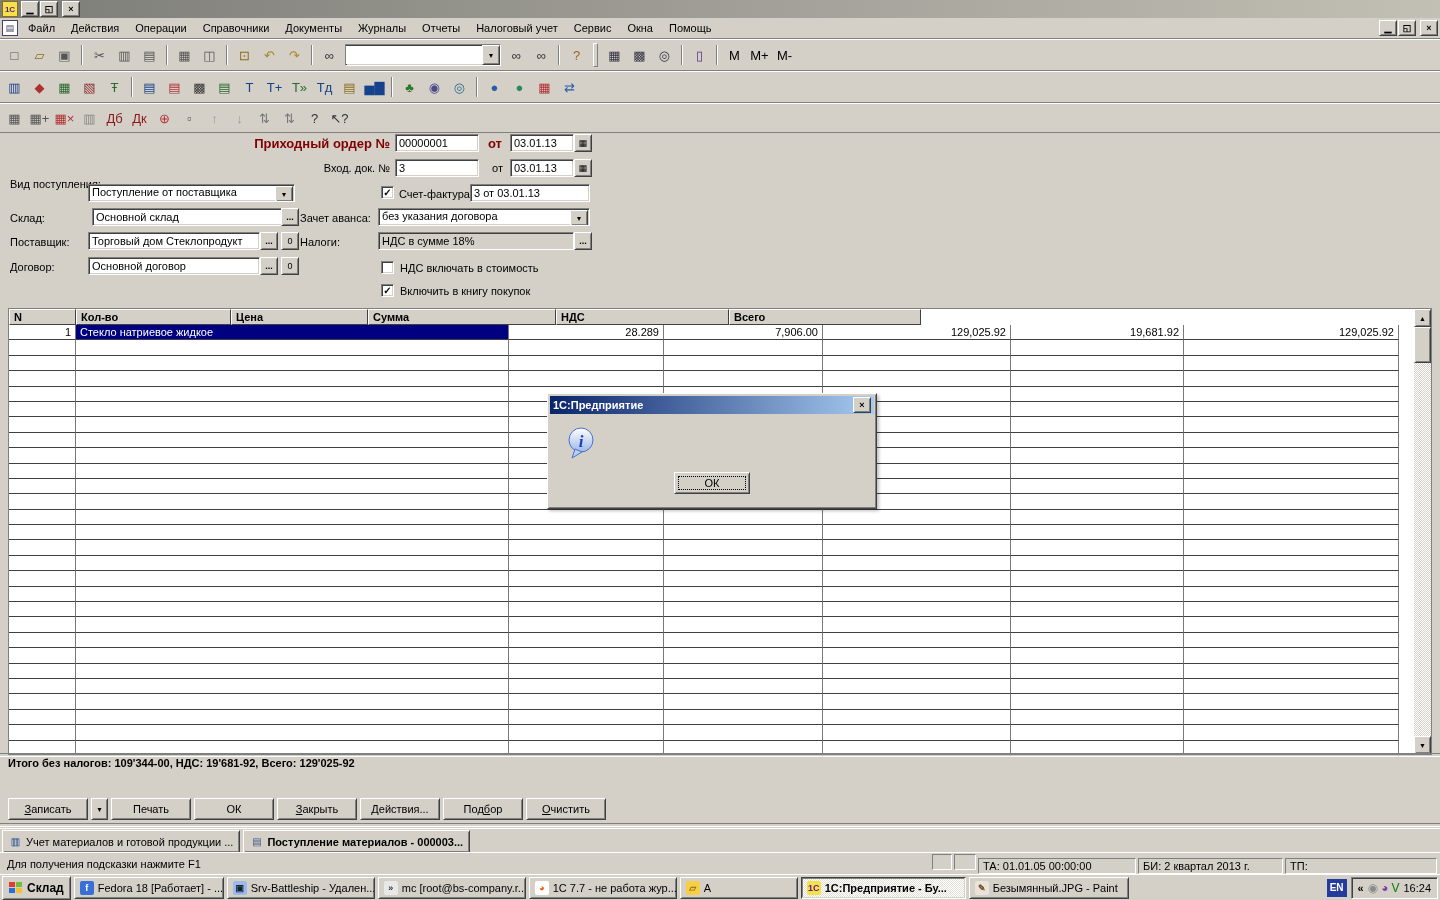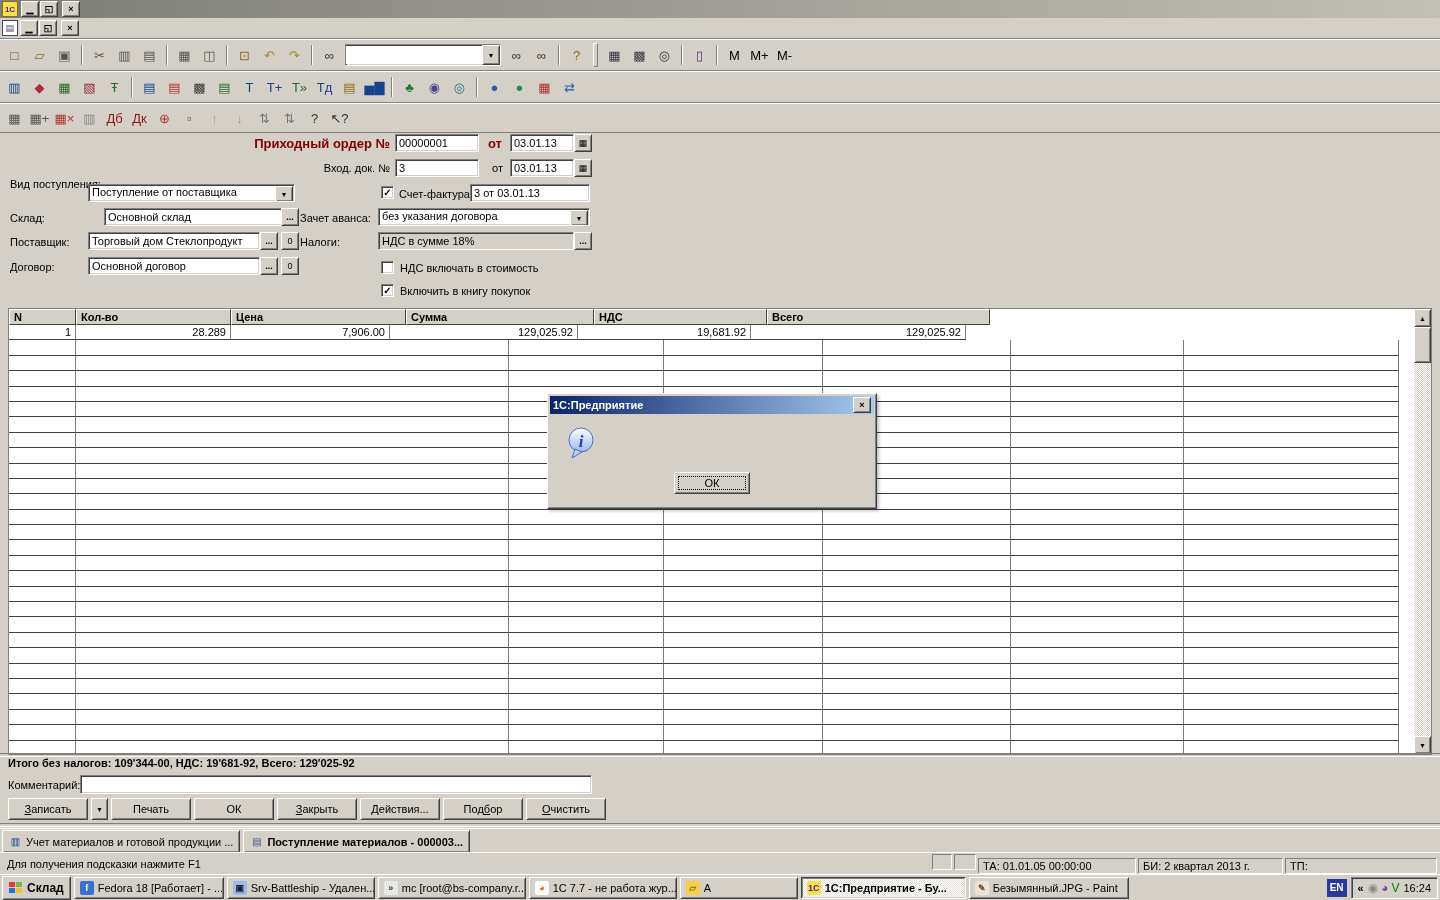--- a/index.html
+++ b/index.html
@@ -123,20 +123,33 @@
     <span class="appicon">1С</span>
     <span class="controls">
         <span class="cbtn out">▁</span>
         <span class="cbtn out">◱</span>
         <span class="cbtn out" style="margin-left: 3px;">×</span>
       </span>
   </div>
 
   <div class="menubar">
     <span class="mdi-doc-icon">▤</span>
+    <span class="menu-items">
+        <span class="menu-item">Файл</span>
+        <span class="menu-item">Действия</span>
+        <span class="menu-item">Операции</span>
+        <span class="menu-item">Справочники</span>
+        <span class="menu-item">Документы</span>
+        <span class="menu-item">Журналы</span>
+        <span class="menu-item">Отчеты</span>
+        <span class="menu-item">Налоговый учет</span>
+        <span class="menu-item">Сервис</span>
+        <span class="menu-item">Окна</span>
+        <span class="menu-item">Помощь</span>
+      </span>
     <span class="controls">
         <span class="cbtn out">▁</span>
         <span class="cbtn out">◱</span>
         <span class="cbtn out" style="margin-left: 3px;">×</span>
       </span>
   </div>
 
   <div class="toolbar">
       <span class="tbtn">
         <span class="tglyph" style="color: rgb(85, 85, 85);">□</span>
@@ -350,21 +363,21 @@
         <span>▦</span>
       </span>
 
     <div class="f-label" style="left:10px;top:56px;width:75px;line-height:12px;">Вид поступления:</div>
     <div class="combo in" style="left:88px;top:62px;width:207px;">
       <span>Поступление от поставщика</span>
       <span class="combo-arrow out">▾</span>
     </div>
 
     <div class="f-label" style="left:10px;top:90px;">Склад:</div>
-    <input class="f-input in" style="left: 104px; top: 86px; width: 193px;" value="Основной склад">
+    <input class="f-input in" style="left: 92px; top: 86px; width: 193px;" value="Основной склад">
     <span class="f-btn out" style="left:281px;top:86px;width:18px;font-weight:bold;">
         <span>...</span>
       </span>
 
     <div class="f-label" style="left:10px;top:114px;">Поставщик:</div>
     <input class="f-input in" style="left: 88px; top: 110px; width: 172px;" value="Торговый дом Стеклопродукт">
     <span class="f-btn out" style="left:260px;top:110px;width:18px;font-weight:bold;">
         <span>...</span>
       </span>
     <span class="f-btn out" style="left:281px;top:110px;width:18px;">0</span>
@@ -397,28 +410,29 @@
 
     <span class="checkbox in" style="left:381px;top:162px;">✓</span>
     <div class="f-label" style="left:400px;top:163px;">Включить в книгу покупок</div>
   </div>
 
   <div class="grid">
     <div class="grid-cols">
       <div class="g-row hdr">
           <span class="g-cell" style="width: 67px;">N</span>
           <span class="g-cell" style="width: 155px;">Кол-во</span>
-          <span class="g-cell" style="width: 175px;">Цена</span>
+          <span class="g-cell" style="width: 137px;">Цена</span>
           <span class="g-cell" style="width: 188px;">Сумма</span>
           <span class="g-cell" style="width: 173px;">НДС</span>
-          <span class="g-cell" style="width: 223px;">Всего</span>
+          <span class="g-cell" style="width: 192px;">Всего</span>
         </div>
       <div>
           <div class="g-row">
             <span class="g-cell num" style="width: 67px;">1</span>
+            <span class="g-cell sel" style="width: 433px;">Стекло натриевое жидкое</span>
             <span class="g-cell num" style="width: 155px;">28.289</span>
             <span class="g-cell num" style="width: 159px;">7,906.00</span>
             <span class="g-cell num" style="width: 188px;">129,025.92</span>
             <span class="g-cell num" style="width: 173px;">19,681.92</span>
             <span class="g-cell num" style="width: 215px;">129,025.92</span>
           </div>
           <div class="g-row">
             <span class="g-cell num" style="width: 67px;"></span>
             <span class="g-cell" style="width: 433px;"></span>
             <span class="g-cell num" style="width: 155px;"></span>
@@ -691,24 +705,20 @@
         </svg>
       </span>
     </div>
     <div class="dlg-footer">
       <span class="btn focus" style="width:76px;">ОК</span>
     </div>
   </div>
 
   <div class="hr3d" style="top:753px;"></div>
   <div class="totals">Итого без налогов: 109'344-00, НДС: 19'681-92, Всего: 129'025-92</div>
-  <div class="comment-row">
-    <span style="width:72px;">Комментарий:</span>
-    <input class="in" style="width: 512px; height: 19px; font: 11px &quot;Liberation Sans&quot;, sans-serif; padding: 0px 3px; box-sizing: border-box;" value="">
-  </div>
   <div class="btn-row">
       <span class="btn"><u>З</u>аписать</span>
       <span class="btn drop">▾</span>
       <span class="btn">Печать</span>
       <span class="btn">ОК</span>
       <span class="btn"><u>З</u>акрыть</span>
       <span class="btn"><u>Д</u>ействия...</span>
       <span class="btn">Под<u>б</u>ор</span>
       <span class="btn"><u>О</u>чистить</span>
     </div>

